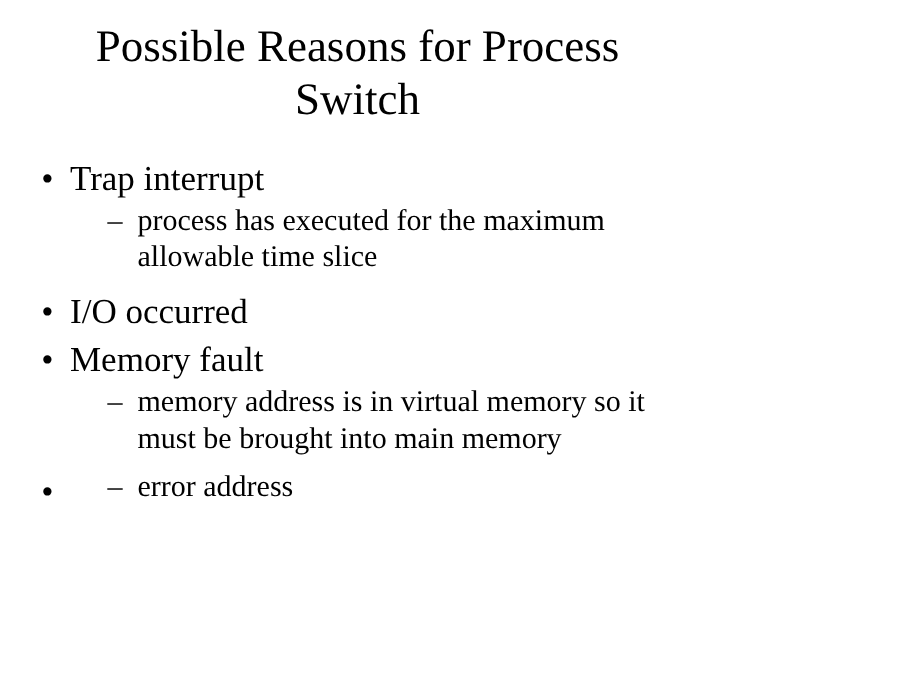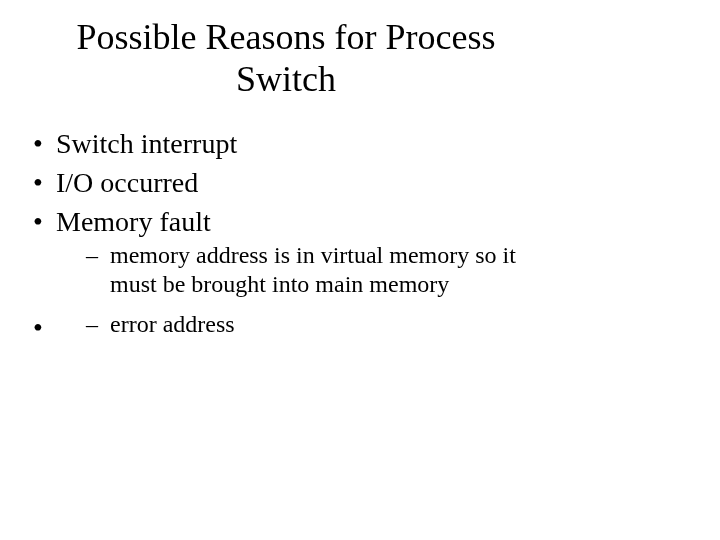--- a/index.html
+++ b/index.html
@@ -64,21 +64,24 @@
 </style>
 </head>
 <body>
 
 <div class="slide">
   <h1 class="title">Possible Reasons for Process Switch</h1>
 
   <ul class="level1">
 
     <li>
-      <span>Switch interrupt</span>
+      <span>Trap interrupt</span>
+      <ul class="level2">
+        <li>process has executed for the maximum allowable time slice</li>
+      </ul>
     </li>
 
     <li>
       <span>I/O occurred</span>
     </li>
 
     <li>
       <span>Memory fault</span>
       <ul class="level2">
         <li>memory address is in virtual memory so it must be brought into main memory</li>

